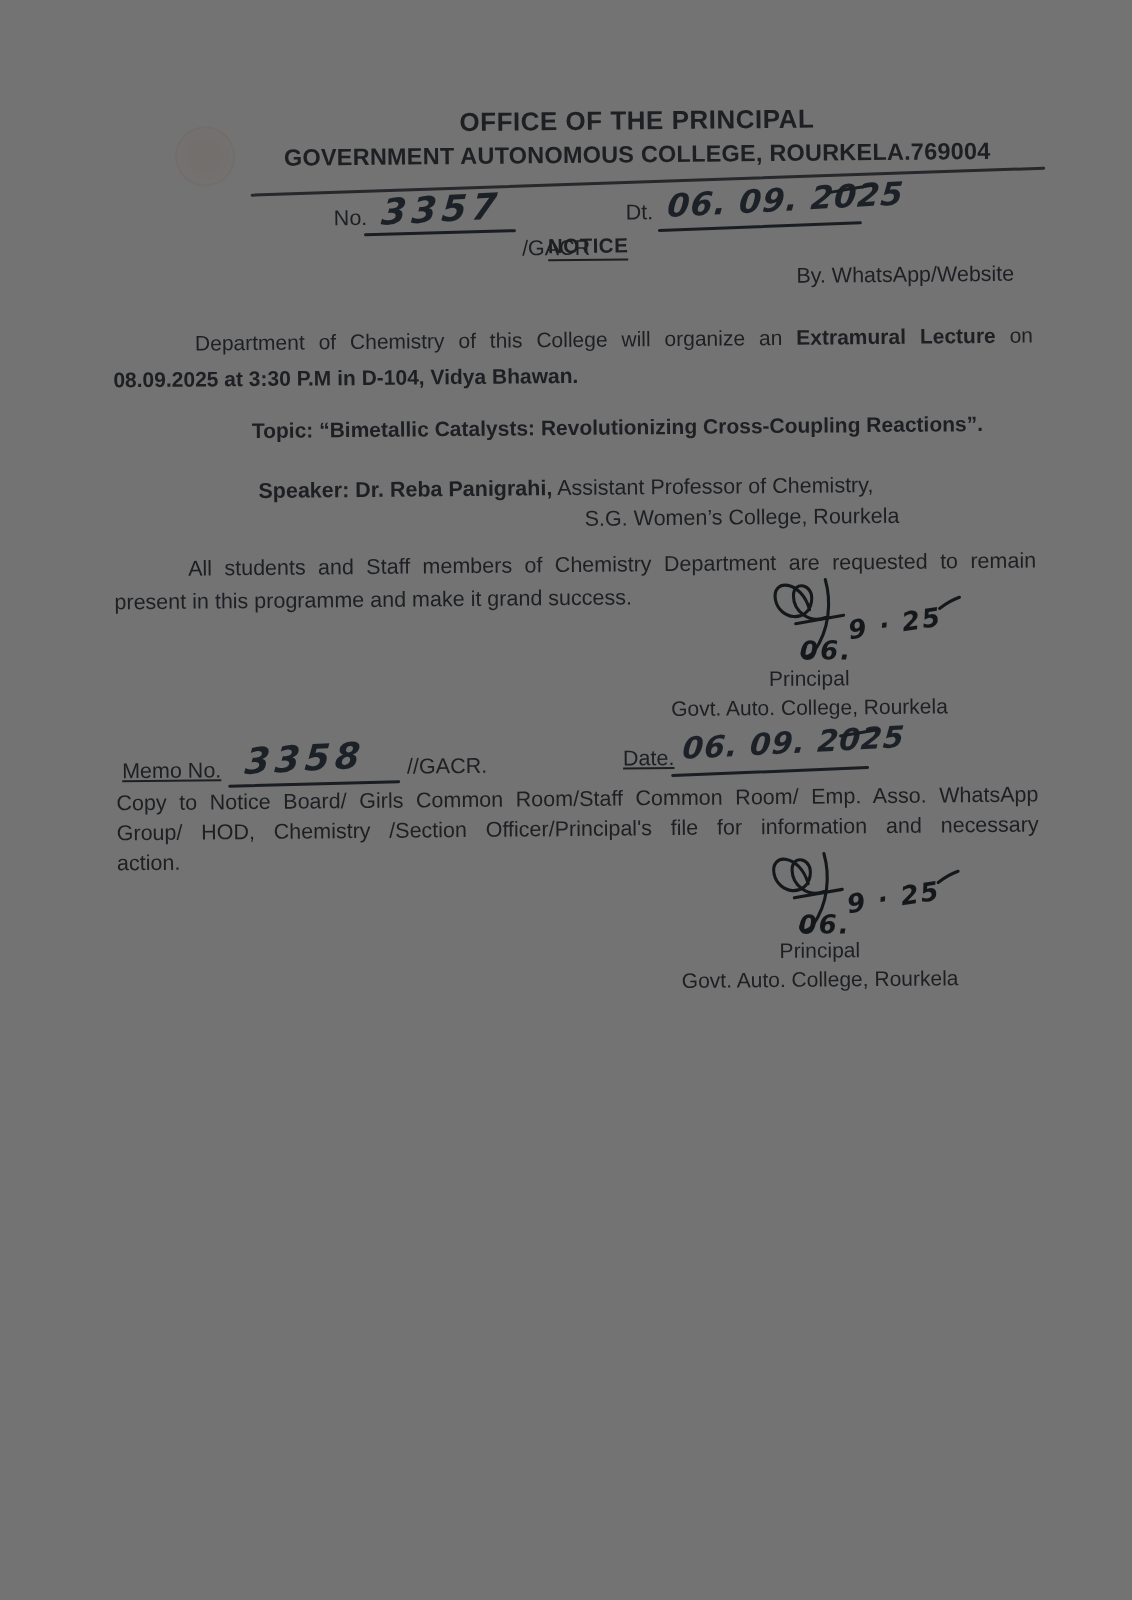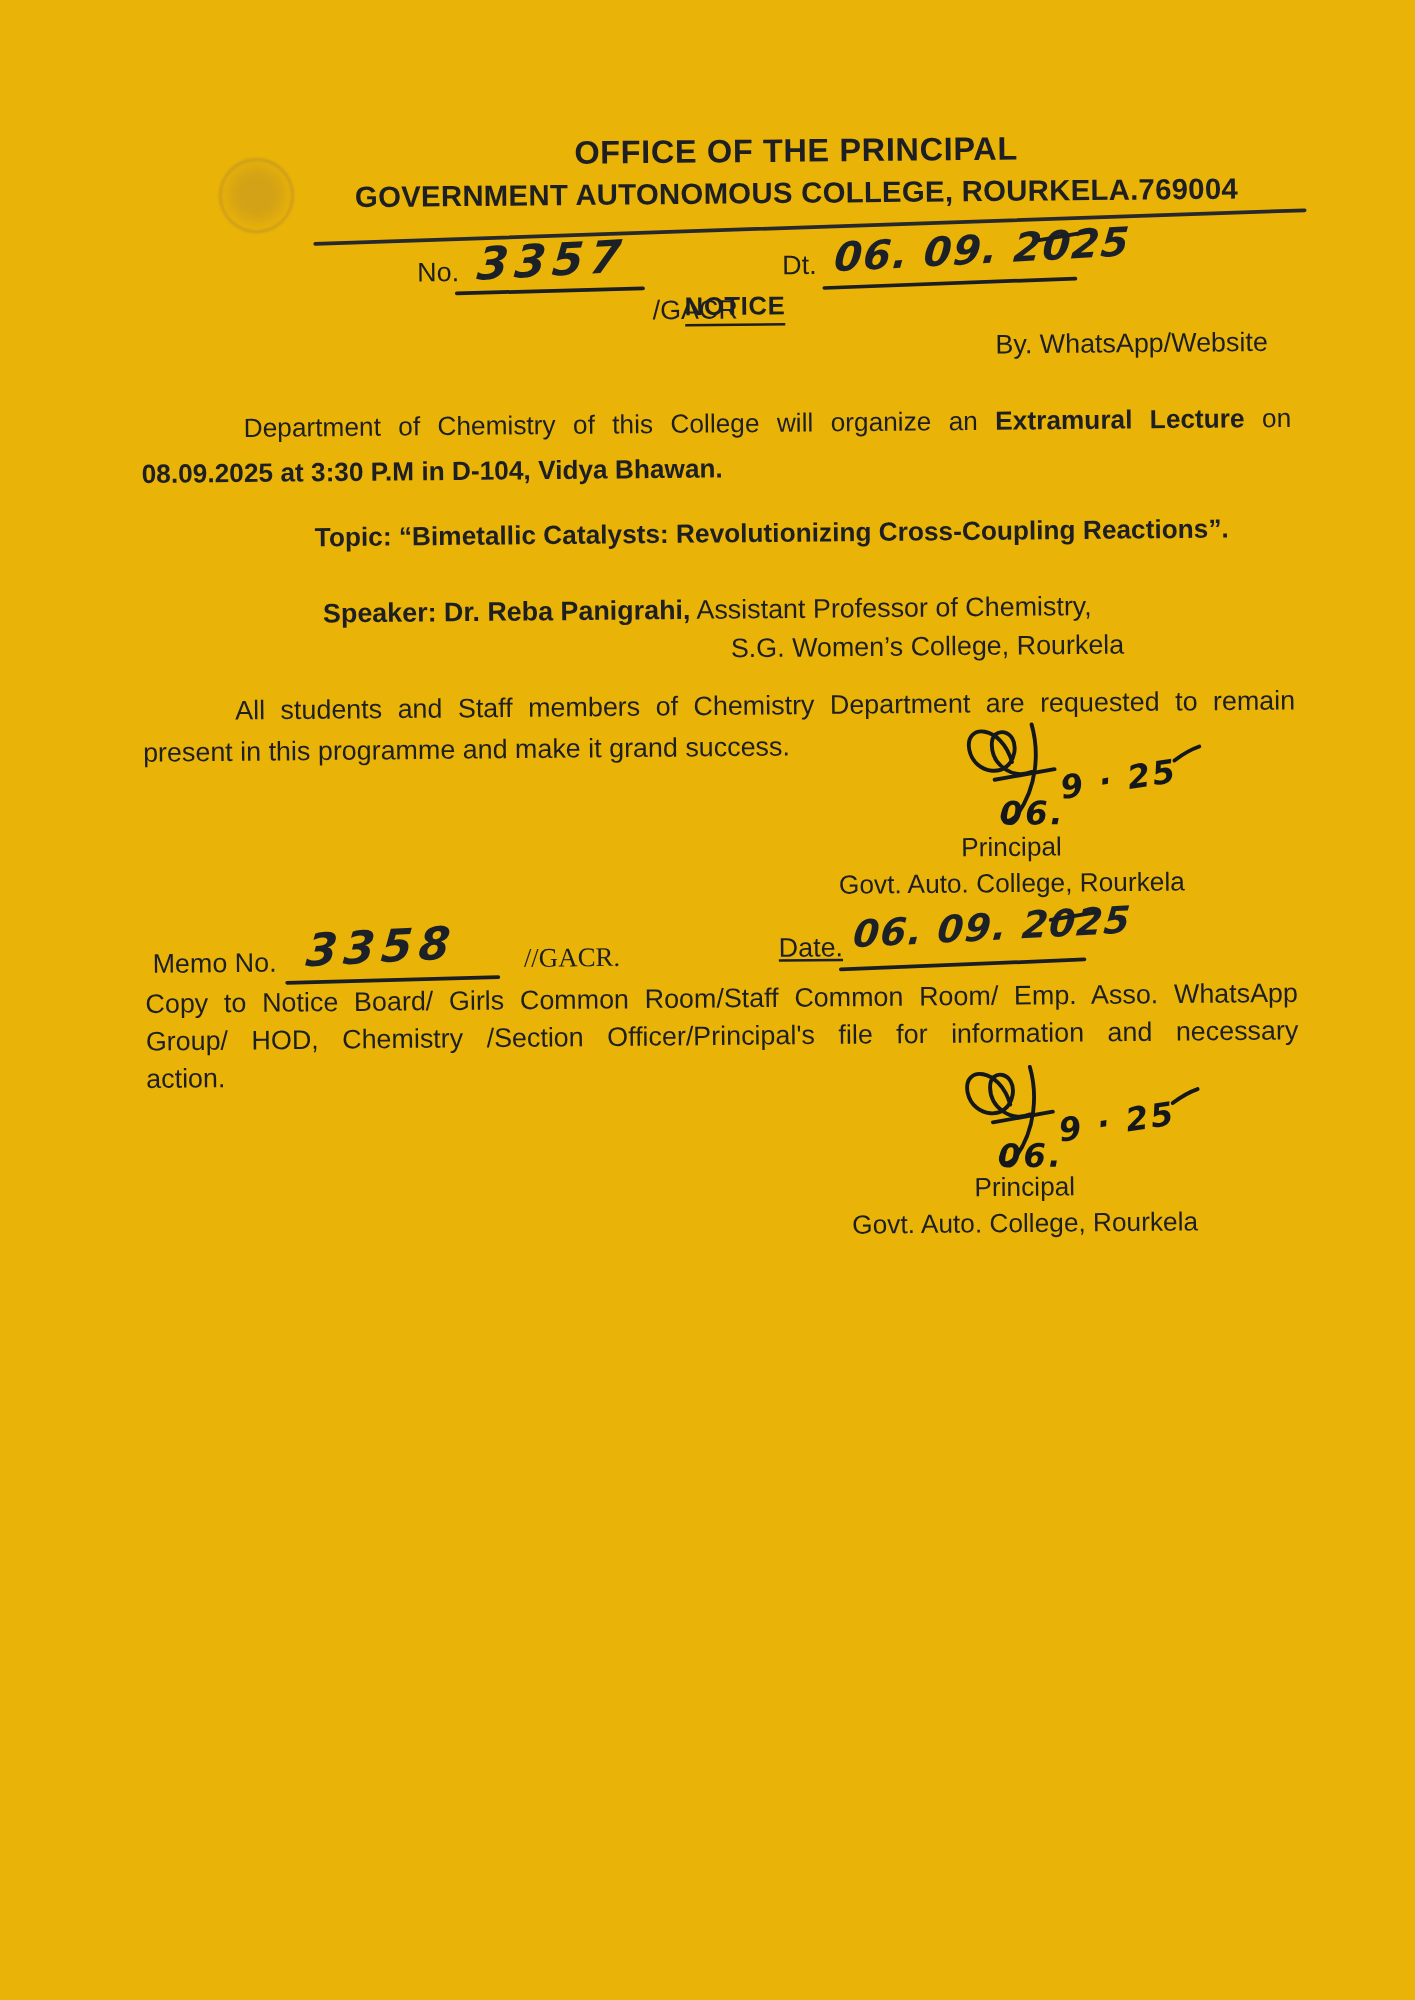--- a/index.html
+++ b/index.html
@@ -1,18 +1,18 @@
 <!DOCTYPE html>
 <html><head>
 <meta charset="utf-8">
 <style>
   html,body{margin:0;padding:0;background:#e9e9e9;}
   .page{
     position:relative;width:1132px;height:1600px;margin:0 auto;
-    background:#eab308;overflow:hidden;
+    background:#737373;overflow:hidden;
     font-family:"Liberation Sans", sans-serif;color:#1d1f22;
   }
   .tilt{position:absolute;inset:0;transform:rotate(-0.55deg);transform-origin:50% 28%;}
   .abs{position:absolute;}
 
   
   .hdr{left:140px;top:106px;width:1000px;text-align:center;}
   .hdr-office{font-size:26px;font-weight:bold;letter-spacing:.5px;}
   .hdr-college{font-size:23.5px;font-weight:bold;margin-top:5px;letter-spacing:.2px;}
   .rule{left:253px;top:181px;width:795px;height:3px;background:#26282b;transform:rotate(-1.4deg);border-radius:2px;}
@@ -113,26 +113,26 @@
         <path d="M196 42 C 204 36, 210 33, 216 31"></path>
         <text class="sig-txt" x="56" y="92">06.</text>
         <text class="sig-txt" x="106" y="72" transform="rotate(-8 106 72)">9 · 25</text>
       </svg>
     </div>
     <div class="abs sig-block" style="left:632px;top:666px;width:350px;">
       <div>Principal</div>
       <div>Govt. Auto. College, Rourkela</div>
     </div>
 
-    <div class="abs memo-txt" style="left:119px;top:755px;">Memo No.</div>
+    <div class="abs memo-txt" style="left:119px;top:755px;text-decoration:underline;">Memo No.</div>
     <div class="abs" style="left:240px;top:738px;">
       <span class="hand hand-lg">3358</span>
     </div>
     <div class="ink-line" style="left:225px;top:780px;width:172px;transform:rotate(-1deg);"></div>
-    <div class="abs memo-txt" style="left:416px;top:753px;font-family:Liberation Serif, serif;">//GACR.</div>
+    <div class="abs memo-txt" style="left:404px;top:753px;">//GACR.</div>
     <div class="abs memo-txt" style="left:620px;top:747px;text-decoration:underline;">Date.</div>
     <div class="abs" style="left:678px;top:732px;">
       <span class="hand hand-md">06. 09. 2025</span>
     </div>
     <div class="ink-line" style="left:668px;top:772px;width:198px;transform:rotate(-1.8deg);"></div>
     <div class="ink-line" style="left:836px;top:734px;width:42px;height:2.5px;transform:rotate(-9deg);"></div>
 
     <div class="abs" style="left:113px;top:784px;width:922px;font-size:21.5px;line-height:30px;">
       <div class="jfull">Copy to Notice Board/ Girls Common Room/Staff Common Room/ Emp. Asso. WhatsApp</div>
       <div class="jfull">Group/ HOD, Chemistry /Section Officer/Principal's file for information and necessary</div>

